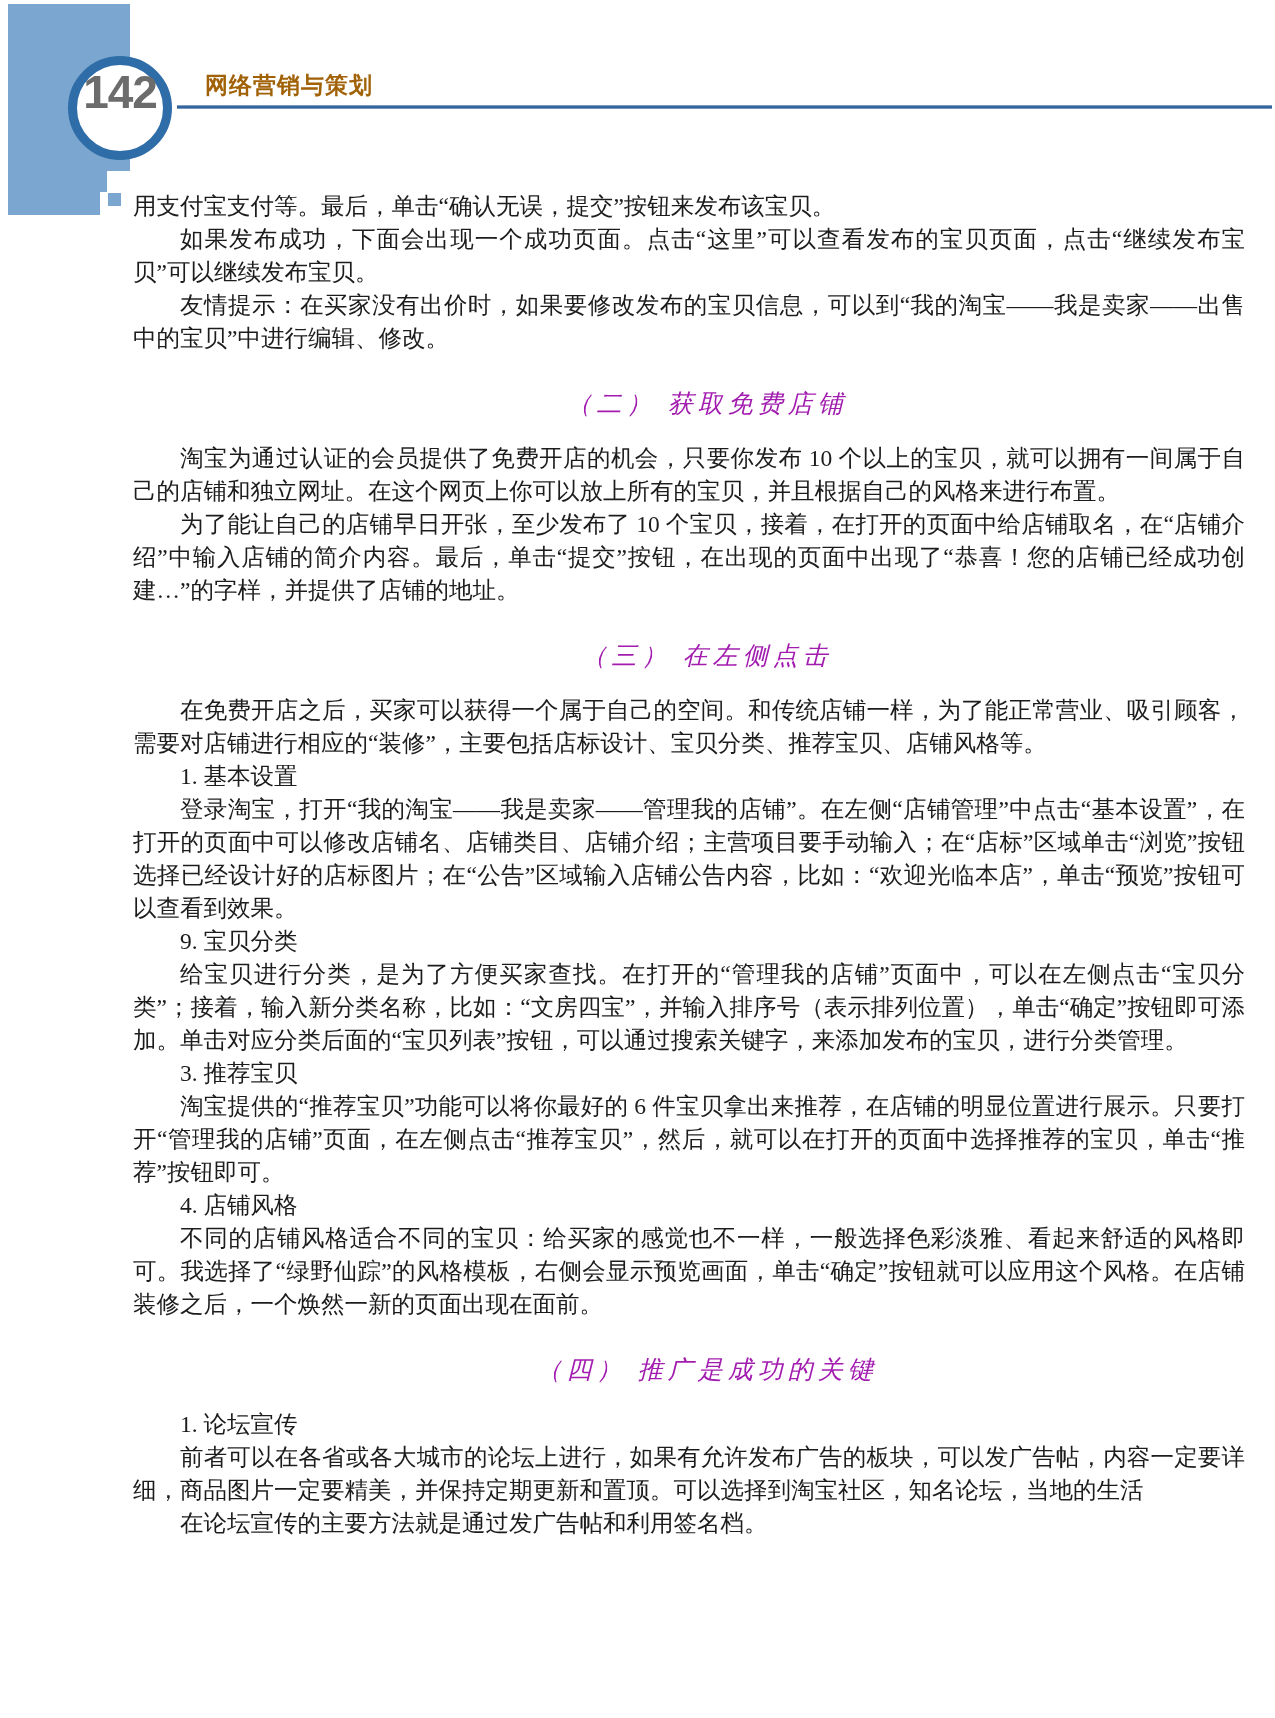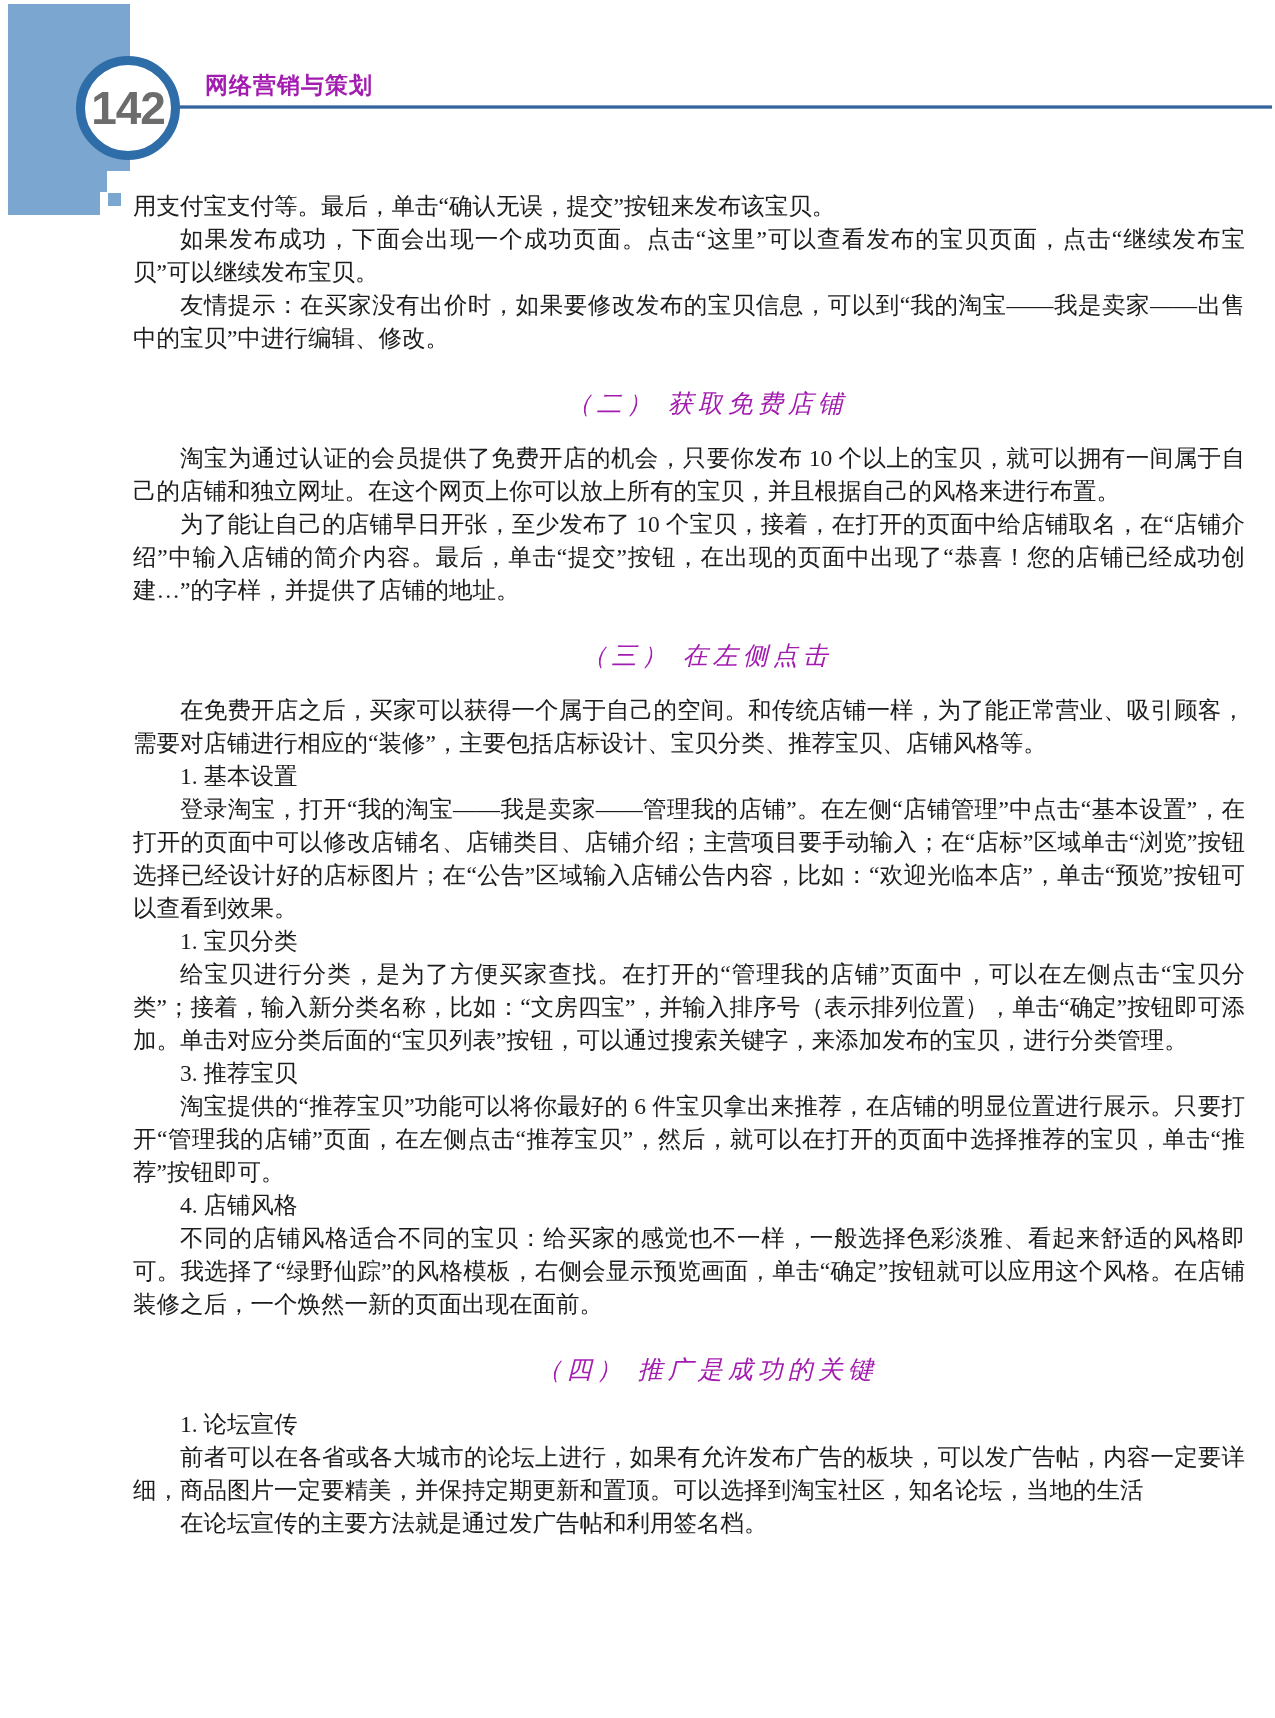--- a/index.html
+++ b/index.html
@@ -19,37 +19,37 @@
   .blk-b { left:8px;   top:171px; width:99px;  height:21px;  }
   .blk-c { left:8px;   top:192px; width:92px;  height:23px;  }
   .blk-d { left:108px; top:193px; width:13px;  height:13px;  }
 
   .header-rule {
     position:absolute; left:177px; top:105px; width:1095px; height:4px;
     background:linear-gradient(180deg,#a3bcd8 0%,#35639c 35%,#35639c 70%,#a3bcd8 100%);
     z-index:2;
   }
   .page-number-circle {
-    position:absolute; left:76px; top:56px;
+    position:absolute; left:68px; top:56px;
     width:86px; height:86px;
     background:#ffffff;
     border:9px solid #2e6da8;
     border-radius:50%;
-    display:flex; align-items:center; justify-content:center;
+    display:flex; align-items:flex-start; justify-content:center;
     z-index:3;
   }
   .page-number-circle span {
     font-family:"Liberation Sans","DejaVu Sans",sans-serif;
     font-weight:700; font-size:46px; letter-spacing:-1px;
     color:#6c6c6c;
   }
   .book-title {
     position:absolute; left:205px; top:70px;
     font-family:"Liberation Sans","DejaVu Sans",sans-serif;
-    font-weight:700; font-size:23px; color:#a21caf;
+    font-weight:700; font-size:23px; color:#a16207;
     z-index:2; letter-spacing:1px;
   }
 
   
   .content {
     position:absolute; left:133px; top:162px; width:1112px;
     font-size:23.5px; line-height:33px;
     text-align:justify;
   }
   .content p { margin:0; text-indent:2em; }
@@ -85,21 +85,21 @@
       <p class="noindent">用支付宝支付等。最后，单击“确认无误，提交”按钮来发布该宝贝。</p>
       <p>如果发布成功，下面会出现一个成功页面。点击“这里”可以查看发布的宝贝页面，点击“继续发布宝贝”可以继续发布宝贝。</p>
       <p>友情提示：在买家没有出价时，如果要修改发布的宝贝信息，可以到“我的淘宝——我是卖家——出售中的宝贝”中进行编辑、修改。</p>
       <h2>（二） 获取免费店铺</h2>
       <p>淘宝为通过认证的会员提供了免费开店的机会，只要你发布 10 个以上的宝贝，就可以拥有一间属于自己的店铺和独立网址。在这个网页上你可以放上所有的宝贝，并且根据自己的风格来进行布置。</p>
       <p>为了能让自己的店铺早日开张，至少发布了 10 个宝贝，接着，在打开的页面中给店铺取名，在“店铺介绍”中输入店铺的简介内容。最后，单击“提交”按钮，在出现的页面中出现了“恭喜！您的店铺已经成功创建…”的字样，并提供了店铺的地址。</p>
       <h2>（三） 在左侧点击</h2>
       <p>在免费开店之后，买家可以获得一个属于自己的空间。和传统店铺一样，为了能正常营业、吸引顾客，需要对店铺进行相应的“装修”，主要包括店标设计、宝贝分类、推荐宝贝、店铺风格等。</p>
       <p>1. 基本设置</p>
       <p>登录淘宝，打开“我的淘宝——我是卖家——管理我的店铺”。在左侧“店铺管理”中点击“基本设置”，在打开的页面中可以修改店铺名、店铺类目、店铺介绍；主营项目要手动输入；在“店标”区域单击“浏览”按钮选择已经设计好的店标图片；在“公告”区域输入店铺公告内容，比如：“欢迎光临本店”，单击“预览”按钮可以查看到效果。</p>
-      <p>1. 宝贝分类</p>
+      <p>9. 宝贝分类</p>
       <p>给宝贝进行分类，是为了方便买家查找。在打开的“管理我的店铺”页面中，可以在左侧点击“宝贝分类”；接着，输入新分类名称，比如：“文房四宝”，并输入排序号（表示排列位置），单击“确定”按钮即可添加。单击对应分类后面的“宝贝列表”按钮，可以通过搜索关键字，来添加发布的宝贝，进行分类管理。</p>
       <p>3. 推荐宝贝</p>
       <p>淘宝提供的“推荐宝贝”功能可以将你最好的 6 件宝贝拿出来推荐，在店铺的明显位置进行展示。只要打开“管理我的店铺”页面，在左侧点击“推荐宝贝”，然后，就可以在打开的页面中选择推荐的宝贝，单击“推荐”按钮即可。</p>
       <p>4. 店铺风格</p>
       <p>不同的店铺风格适合不同的宝贝：给买家的感觉也不一样，一般选择色彩淡雅、看起来舒适的风格即可。我选择了“绿野仙踪”的风格模板，右侧会显示预览画面，单击“确定”按钮就可以应用这个风格。在店铺装修之后，一个焕然一新的页面出现在面前。</p>
       <h2>（四） 推广是成功的关键</h2>
       <p>1. 论坛宣传</p>
       <p>前者可以在各省或各大城市的论坛上进行，如果有允许发布广告的板块，可以发广告帖，内容一定要详细，商品图片一定要精美，并保持定期更新和置顶。可以选择到淘宝社区，知名论坛，当地的生活</p>
       <p>在论坛宣传的主要方法就是通过发广告帖和利用签名档。</p>
     </div>

